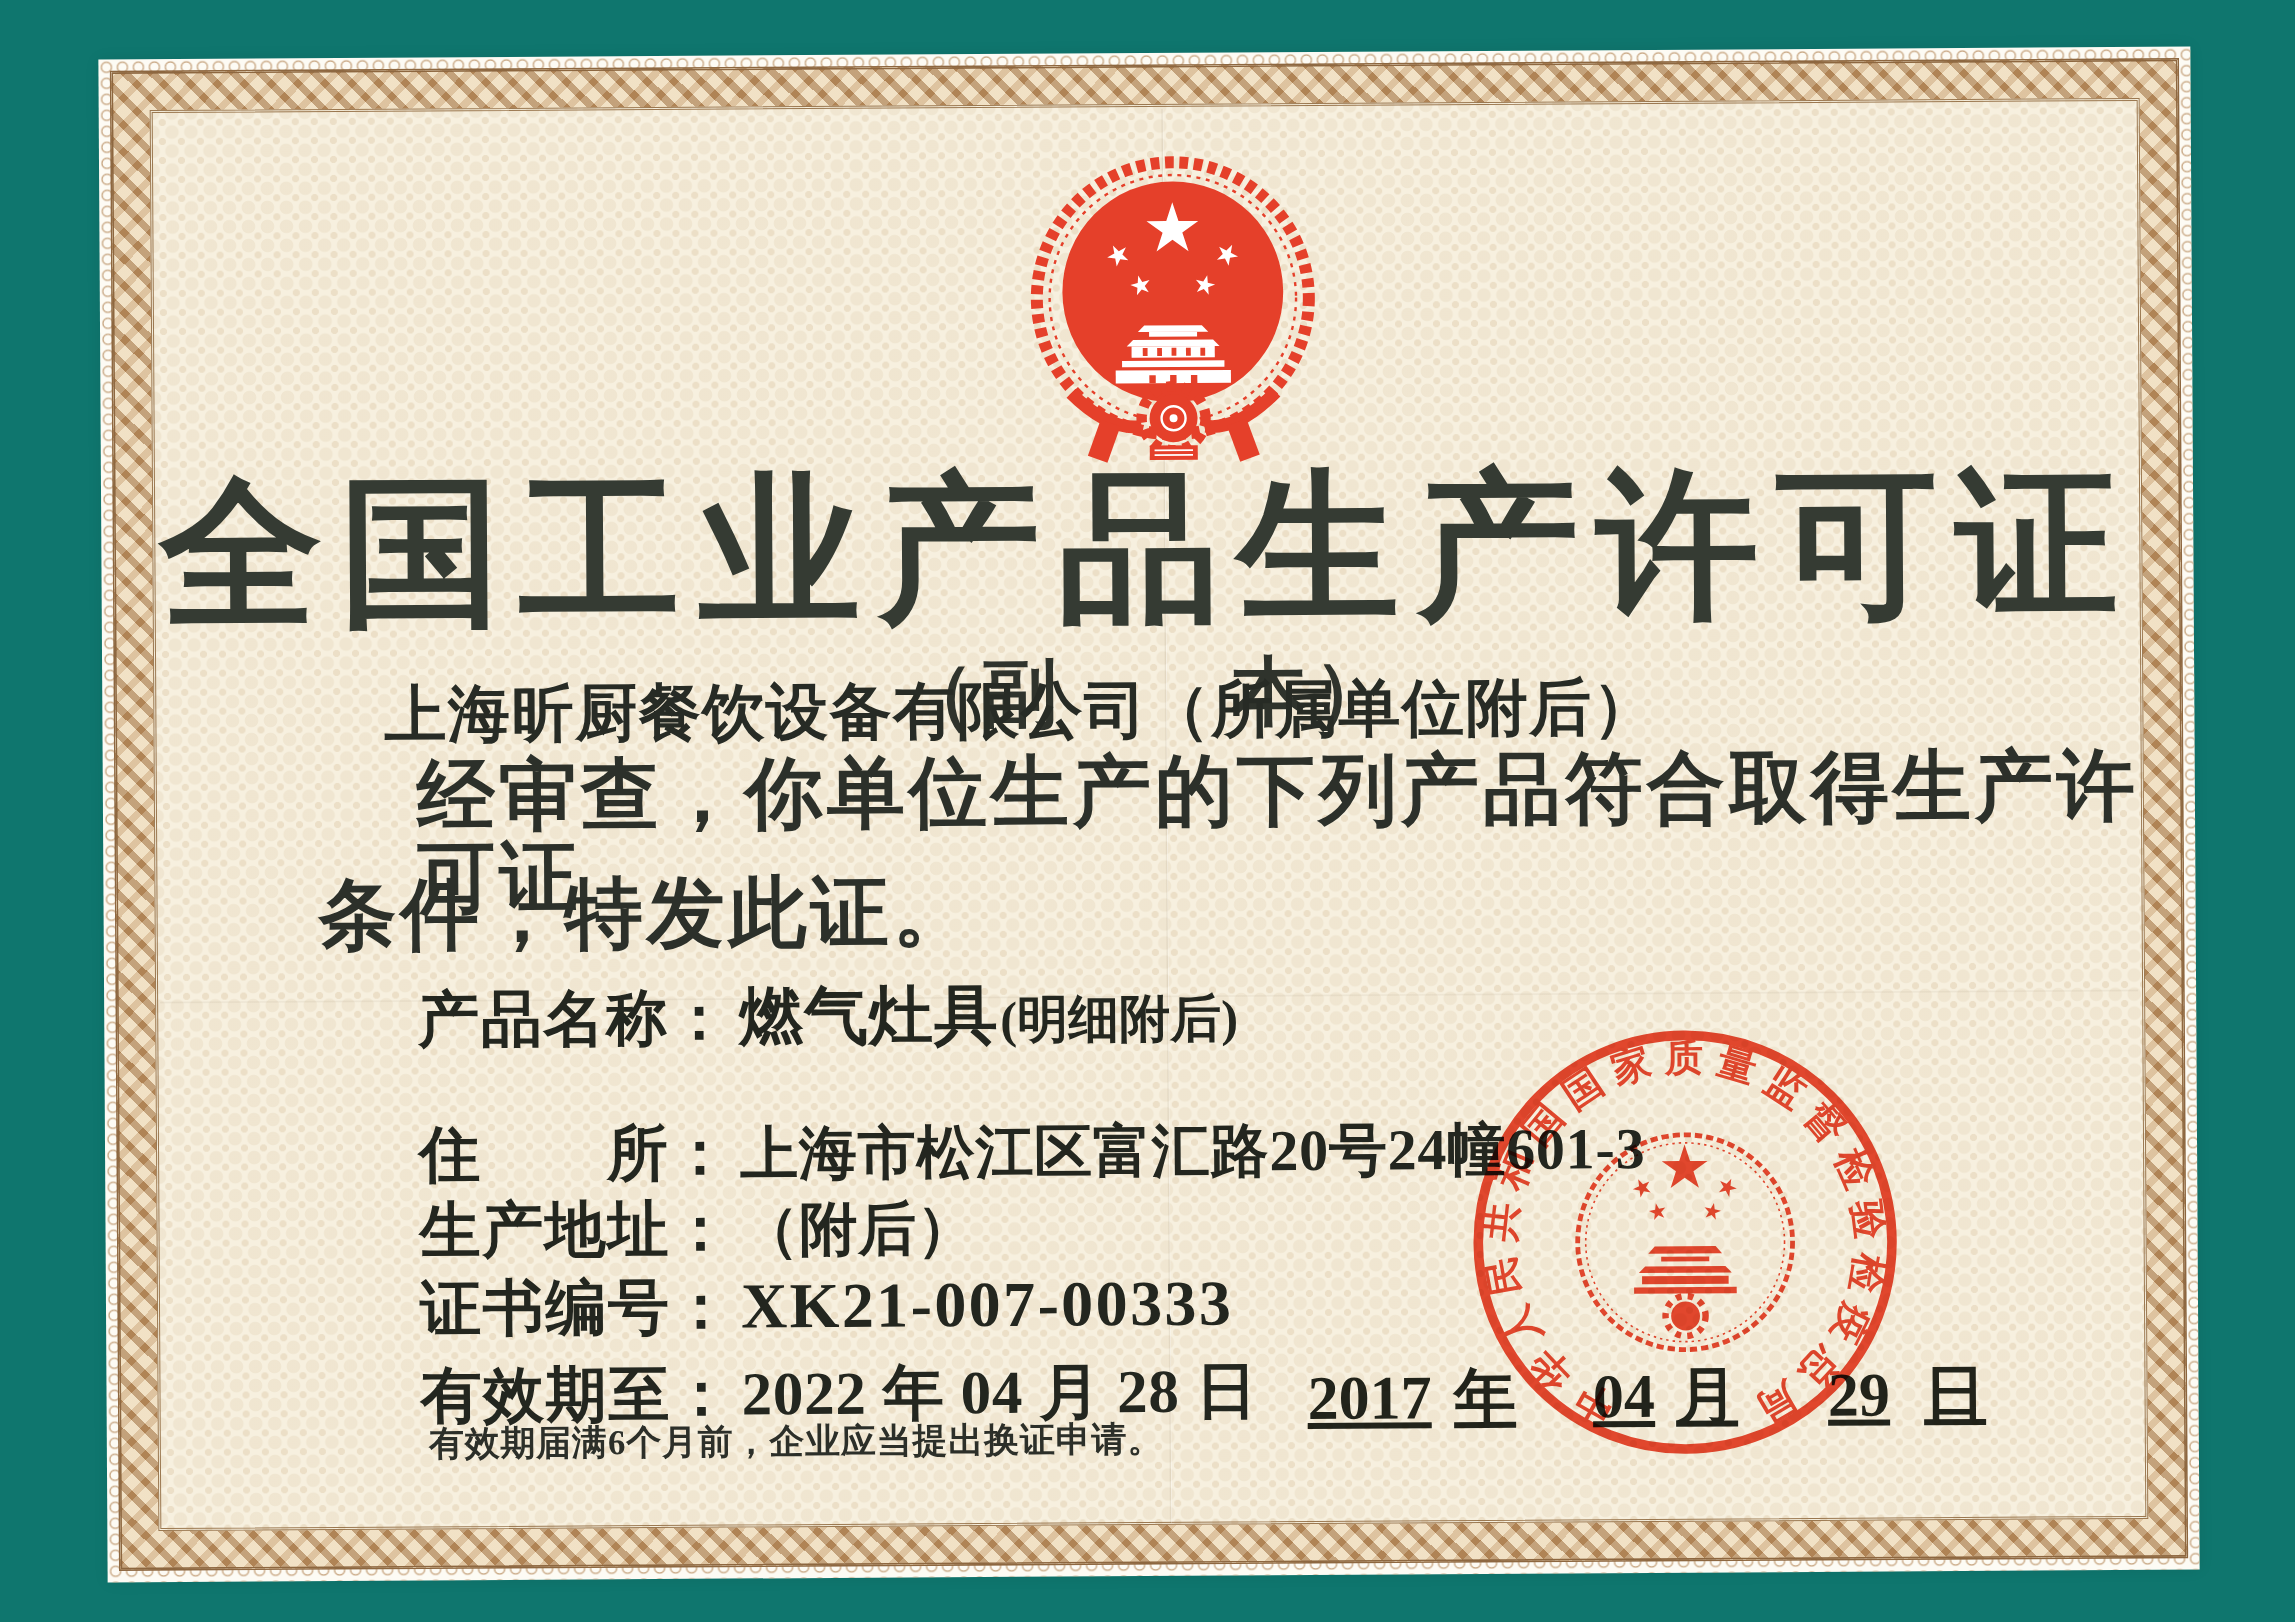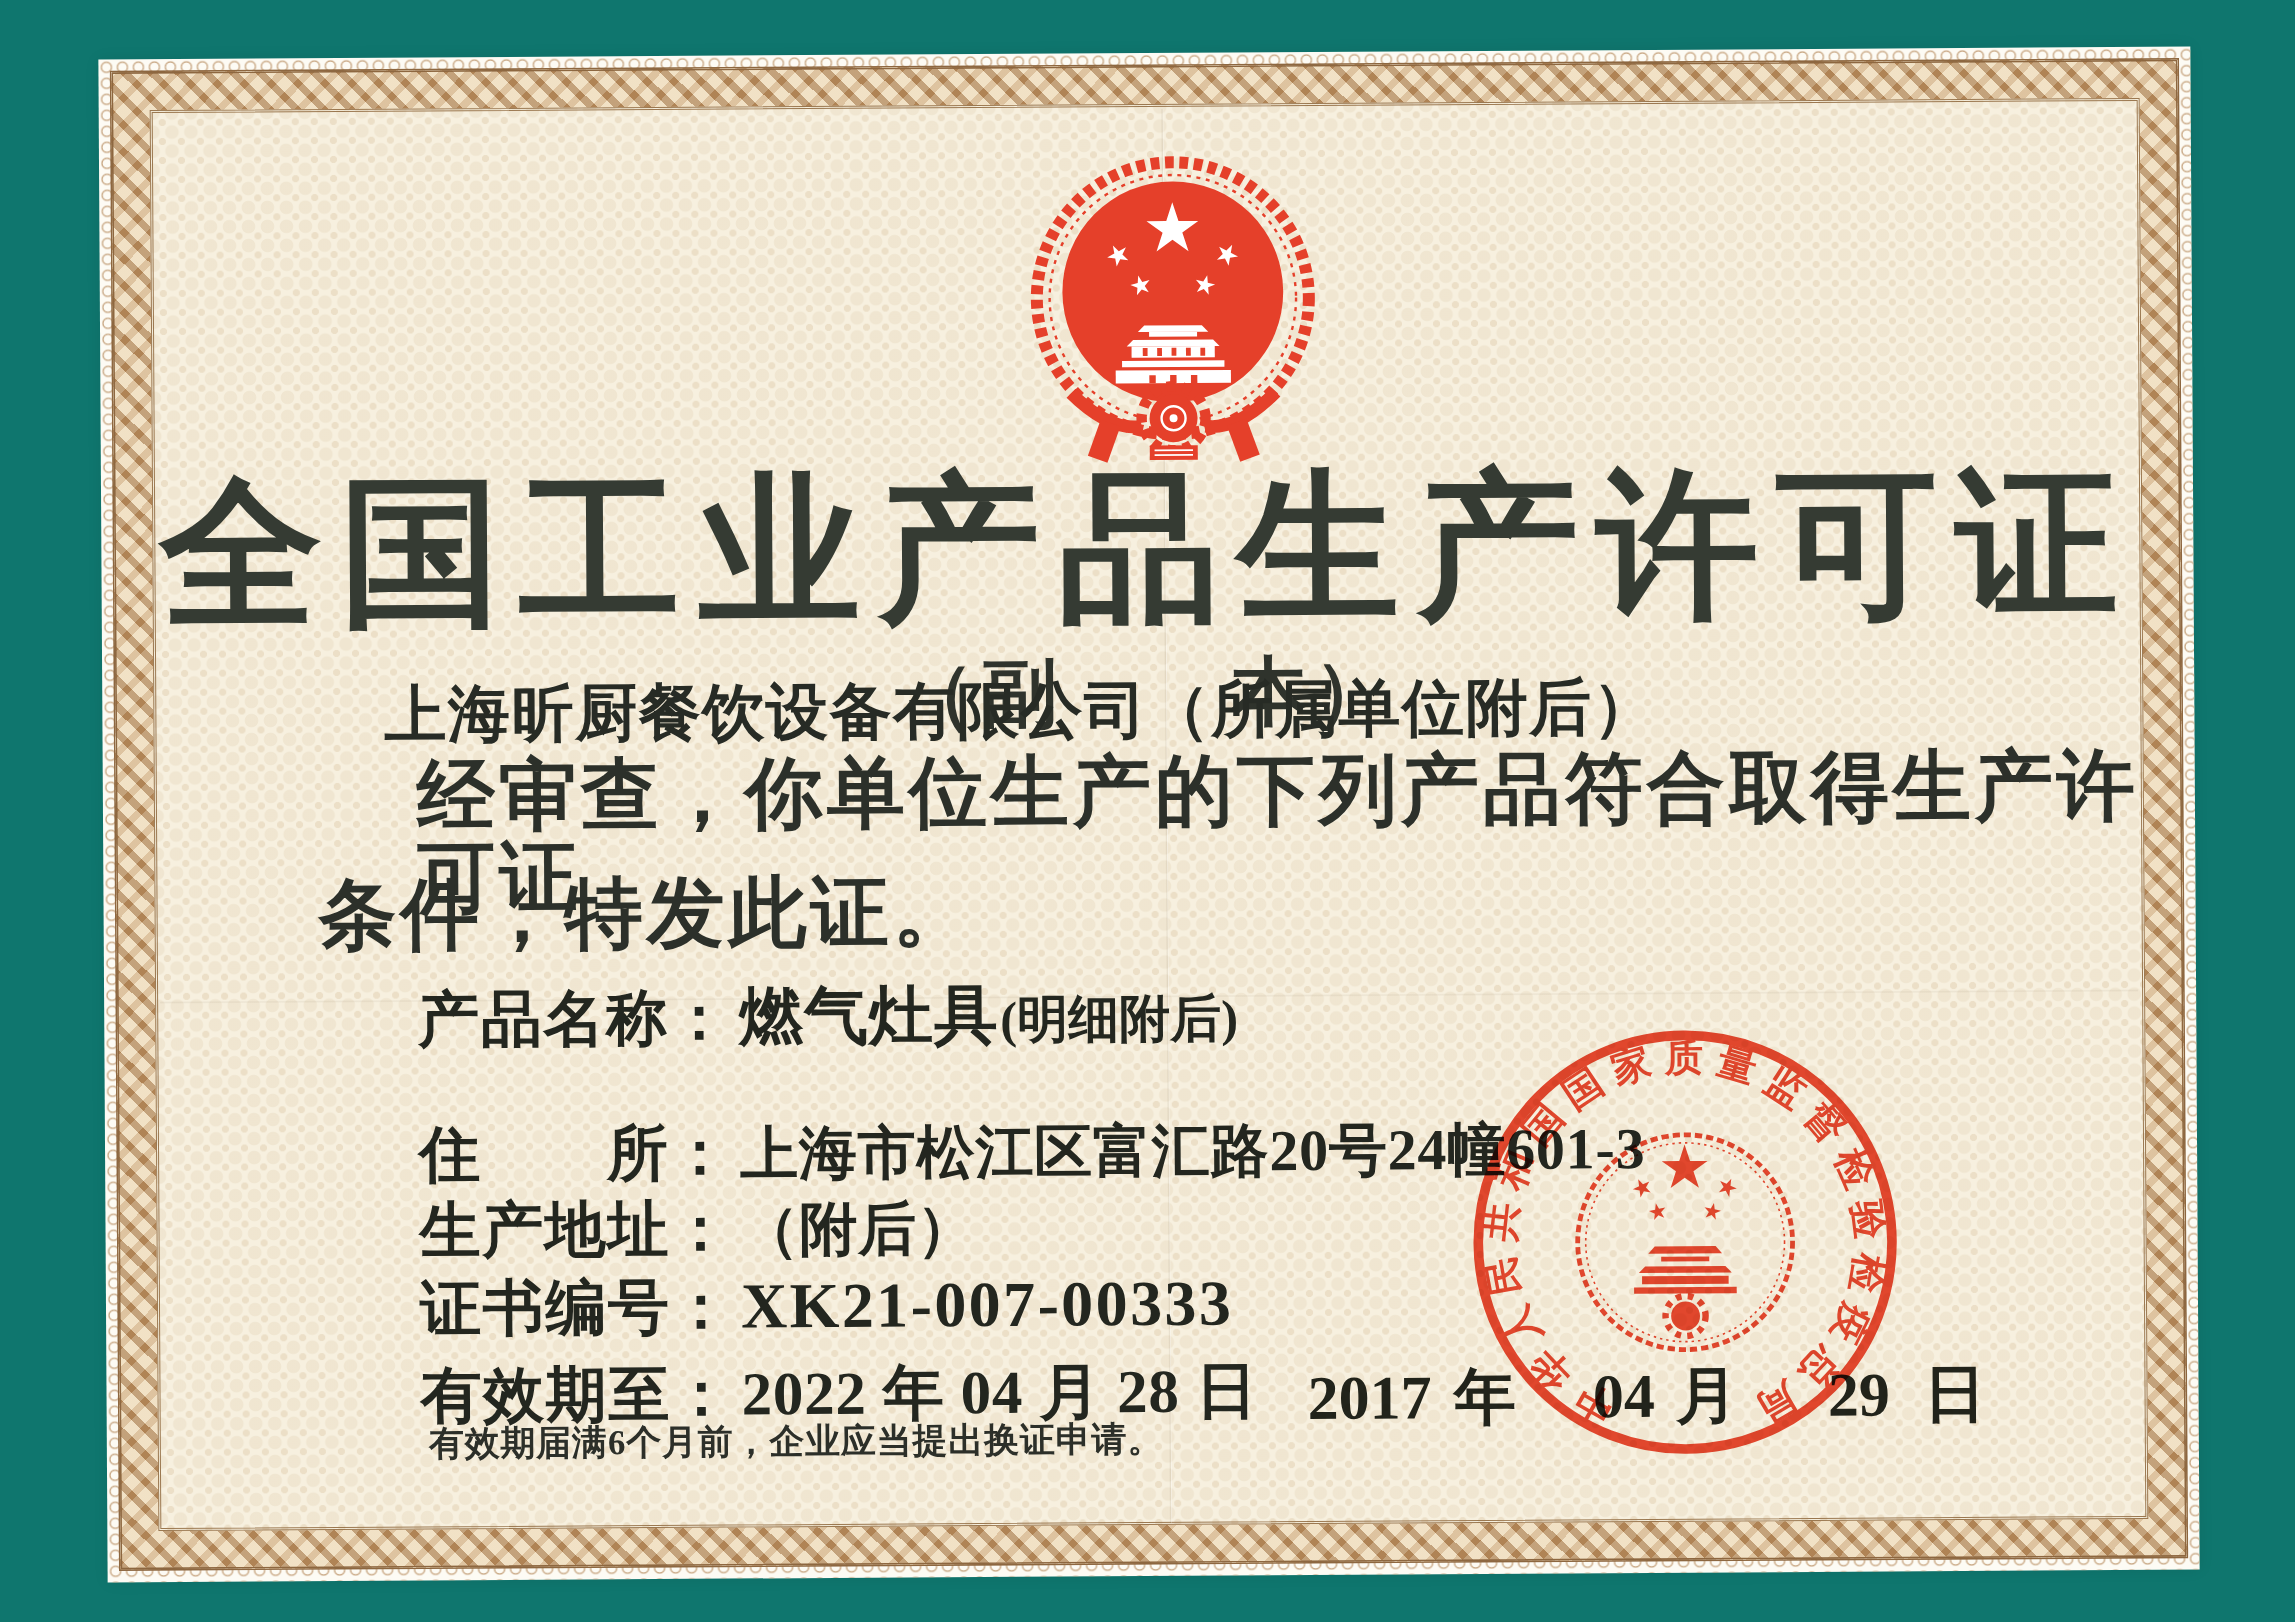--- a/index.html
+++ b/index.html
@@ -87,21 +87,21 @@
   .f-valid .val{font-size:61px;}
   .renewal{
     left:322px;top:1363px;
     font-family:var(--serif);font-weight:700;font-size:35px;letter-spacing:0.8px;color:#2c2f29;
   }
   .issue-date{
     left:1201px;top:1304px;display:flex;align-items:baseline;z-index:5;
     font-family:var(--serif);font-weight:700;font-size:62px;color:#23261f;
     mix-blend-mode:multiply;
   }
-  .issue-date span{display:inline-block;}
+  .issue-date span{display:inline-block;text-decoration:underline;}
   .issue-date .g1{margin-left:22.4px;}  
   .issue-date .g2{margin-left:77px;}  
   .issue-date .g3{margin-left:21px;}  
   .issue-date .g4{margin-left:90px;text-align:center;} 
   .issue-date .g5{margin-left:34px;}  
 
   .emblem{left:897px;top:103px;width:352px;height:320px;}
   .seal{left:1339px;top:952px;width:481px;height:481px;z-index:3;opacity:.96;mix-blend-mode:multiply;}
   .seal text{font-family:var(--serif);font-weight:700;font-size:48px;fill:#e8432a;}
 </style>

